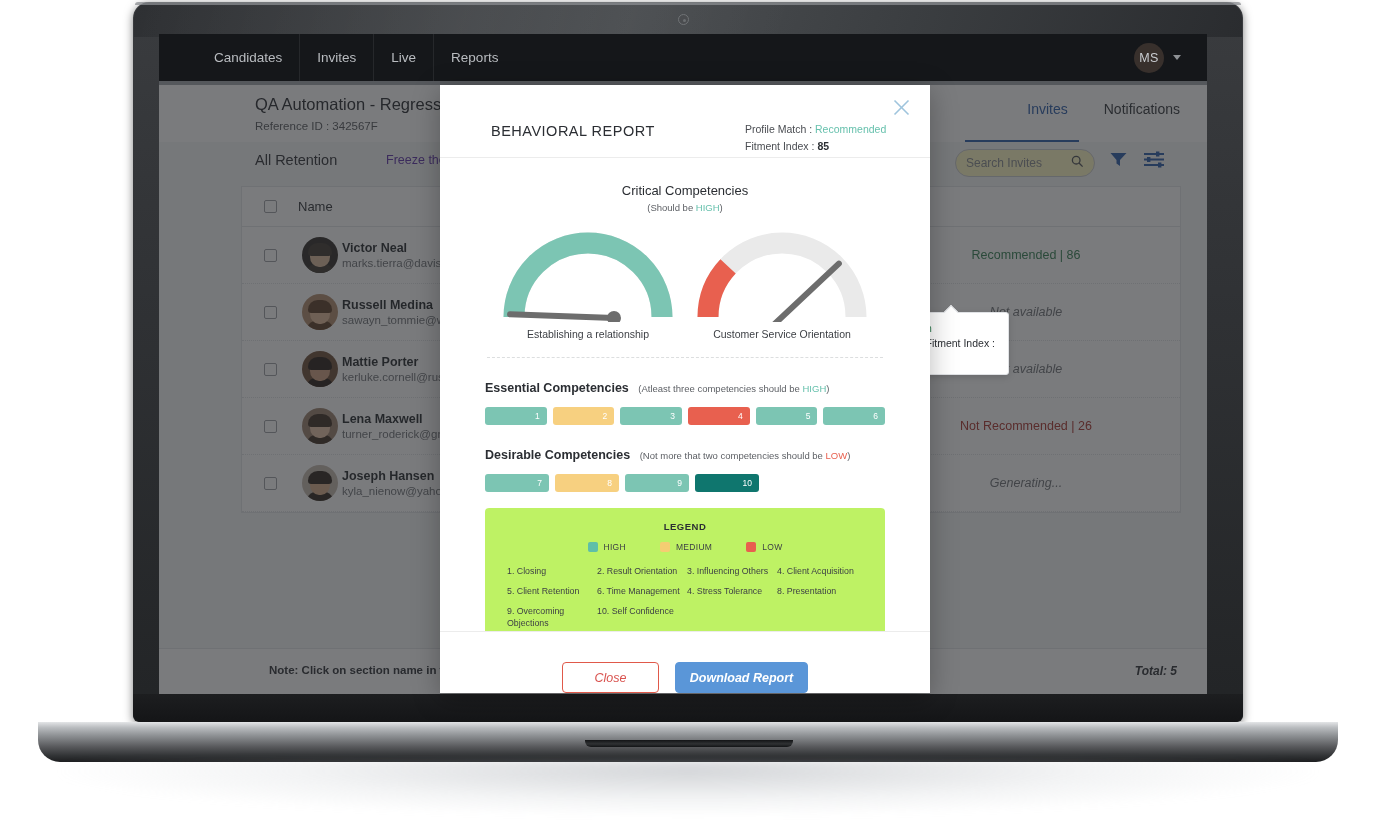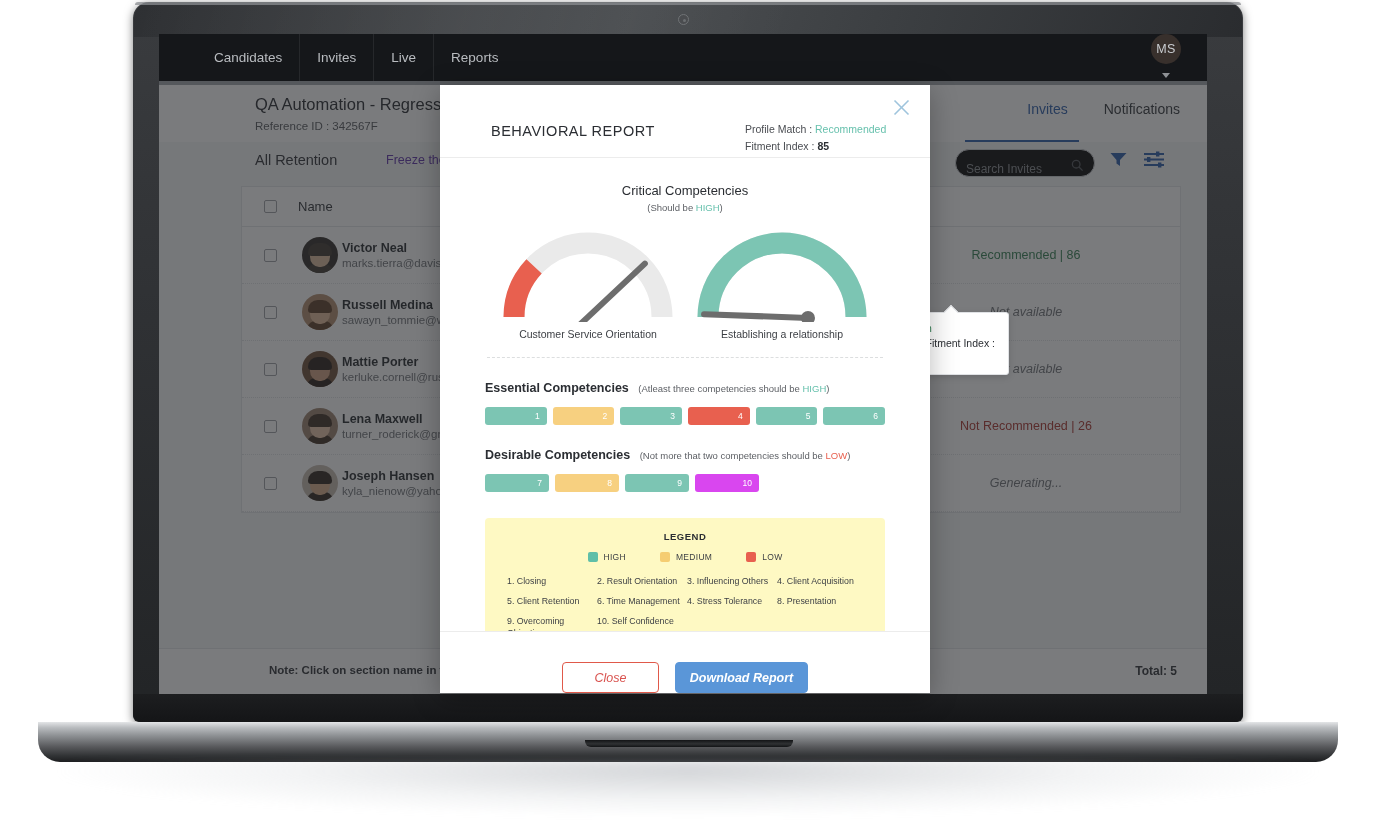--- a/index.html
+++ b/index.html
@@ -65,21 +65,21 @@
     background:#5d6063; padding-left:19px;
   }
   .logo-hex { width:29px; height:33px; display:block; }
   .logo-text { color:#15171a; font-size:15.5px; letter-spacing:1.2px; font-weight:400; }
   .nav-items { display:flex; align-items:center; margin-left:38px; }
   .nav-item {
     color:#b9bcc0; font-size:13.5px; padding:0 17px; height:47px;
     display:flex; align-items:center; border-left:1px solid #26282b; cursor:pointer;
   }
   .nav-item:first-child{border-left:none;}
-  .nav-right { margin-left:auto; display:flex; align-items:center; padding-right:26px; gap:9px;flex-direction:column; }
+  .nav-right { margin-left:auto; display:flex; align-items:center; padding-right:26px; gap:9px; }
   .avatar-ms {
     width:30px;height:30px;border-radius:50%;background:#38302c;color:#c9ccd0;
     display:flex;align-items:center;justify-content:center;font-size:12.5px;letter-spacing:.4px;
   }
   .caret-down{width:0;height:0;border-left:4px solid transparent;border-right:4px solid transparent;border-top:5px solid #8e9195;}
   .nav-underline{position:absolute;left:0;top:47px;width:1048px;height:4px;background:#55585c;}
 
   
   .page-body { position:absolute; left:0; top:51px; width:1048px; height:609px; background:#f5f6f7; }
   .page-dim { position:absolute; left:0; top:51px; width:1048px; height:609px; background:rgba(40,42,45,.62); z-index:40; }
@@ -91,22 +91,22 @@
   .tabs { position:absolute; right:27px; top:16px; display:flex; gap:36px; }
   .tab { font-size:14px; color:#2f3237; padding-bottom:11px; cursor:pointer; }
   .tab.active { color:#2759a8; }
   .tab-bar { position:absolute; right:128px; top:55px; width:114px; height:4px; background:#2759a8; }
 
   .sections-row { position:absolute; left:0; top:57px; width:1048px; height:40px; background:#f5f6f7; }
   .all-sections { position:absolute; left:96px; top:10px; font-size:14.5px; color:#2a2d32; }
   .freeze-link { position:absolute; left:227px; top:11px; font-size:12.5px; color:#5b2fa8; cursor:pointer; }
   .searchbox {
     position:absolute; right:112px; top:64px; width:140px; height:28px;
-    border:1px solid #c9ccd0; border-radius:15px; background:#000000;
-    display:flex; align-items:flex-end; padding:0 10px;gap:20px;
+    border:1px solid #c9ccd0; border-radius:15px; background:#fef9c3;
+    display:flex; align-items:center; padding:0 10px;gap:20px;
   }
   .search-ph { font-size:12px; color:#85888d; }
   .search-ic { margin-left:auto; }
   .filter-ic { position:absolute; right:80px; top:67px; cursor:pointer; }
   .slider-ic { position:absolute; right:42px; top:66px; cursor:pointer; }
 
   
   .tbl { position:absolute; left:82px; top:101px; width:940px; background:#fff; border:1px solid #e2e4e7; }
   .tbl-head { display:flex; align-items:center; height:40px; border-bottom:1px solid #e2e4e7; }
   .cb { width:13px;height:13px;border:1.5px solid #9b9ea2;border-radius:2px;background:#fff;flex:none; }
@@ -140,21 +140,21 @@
     background:#fff; border:1px solid #e0e2e5; border-radius:3px;
     box-shadow:0 2px 7px rgba(0,0,0,.14); z-index:45;
   }
   .tt-line{font-size:10.5px;color:#2b2e33;line-height:15px;}
   .tt-hi{color:#2e7d4f;}
   .tt-b{font-weight:bold;}
   .tt-arrow{position:absolute;left:84px;top:-6px;width:10px;height:10px;background:#fff;border-left:1px solid #e0e2e5;border-top:1px solid #e0e2e5;transform:rotate(45deg);}
 
   .note-bar { position:absolute; left:0; bottom:0; width:1048px; height:46px; background:#fff; border-top:1px solid #e2e4e7; }
   .note-txt { position:absolute; left:110px; top:15px; font-size:11.5px; color:#2a2d32; font-weight:bold; }
-  .note-total { position:absolute; right:30px; top:15px; font-size:12px; color:#2a2d32; font-weight:bold; }
+  .note-total { position:absolute; right:30px; top:15px; font-size:12px; color:#2a2d32; font-weight:bold;font-style:italic; }
 
   
   .modal {
     position:absolute; left:440px; top:85px; width:490px; height:608px;
     background:#fff; z-index:60; box-shadow:0 6px 26px rgba(0,0,0,.28);
     display:flex; flex-direction:column;
   }
   .m-head { position:relative; height:73px; border-bottom:1px solid #ececec; flex:none; }
   .m-title { position:absolute; left:51px; top:38px; font-size:14.5px; color:#2b2e33; letter-spacing:.5px; }
   .m-meta { position:absolute; left:305px; top:36px; }
@@ -182,21 +182,21 @@
   .bars { display:flex; gap:6px; margin-top:11px; }
   .bar {
     height:18px; border-radius:3px; position:relative;
     display:flex; align-items:center; justify-content:flex-end; padding-right:7px;
   }
   .bar span { font-size:8.5px; color:#ffffff; }
   .bar.wide { width:65px; }
   .bar.wide2 { width:64px; }
 
   .legend {
-    margin-top:26px; background:#fef9c3; border-radius:4px; padding:13px 22px 17px 22px;
+    margin-top:16px; background:#bef264; border-radius:4px; padding:13px 22px 17px 22px;
   }
   .lg-title { text-align:center; font-size:9.5px; font-weight:bold; color:#2b2e33; letter-spacing:.5px; }
   .lg-keys { display:flex; justify-content:center; gap:34px; margin-top:10px; }
   .lg-key { display:flex; align-items:center; gap:6px; }
   .lg-sw { width:10px; height:10px; border-radius:2px; }
   .lg-kt { font-size:8.5px; color:#3c3f44; letter-spacing:.3px; }
   .lg-grid { display:grid; grid-template-columns:repeat(4,1fr); row-gap:8px; column-gap:4px; margin-top:13px; }
   .lg-item { font-size:8.8px; color:#3c3f44; line-height:12px; }
 
   .m-foot {
@@ -430,39 +430,39 @@
 
       <div class="sec-title">Critical Competencies</div>
       <div class="sec-sub">
         <span>(Should be </span><span class="hi-green">HIGH</span><span>)</span>
       </div>
 
       <div class="gauges">
         <div class="gauge-box">
           <svg width="190" height="95" viewBox="0 0 190 95">
             <path d="M21 90 A74 74 0 0 1 169 90" fill="none" stroke="#eaeaea" stroke-width="21"></path>
+            <path id="g1arc" d="M21.00 90.00 A74 74 0 0 1 169.00 90.00" fill="none" stroke="#7cc5b3" stroke-width="21"></path>
+            <g id="g1needle">
+                <line x1="120.98" y1="90.91" x2="17.05" y2="87.28" stroke="#6d6d6d" stroke-width="6" stroke-linecap="round"></line>
+                <circle cx="120.98" cy="90.91" r="7" fill="#6d6d6d"></circle>
+              </g>
+          </svg>
+          <div class="gauge-label">Establishing a relationship</div>
+        </div>
+        <div class="gauge-box">
+          <svg width="190" height="95" viewBox="0 0 190 95">
+            <path d="M21 90 A74 74 0 0 1 169 90" fill="none" stroke="#eaeaea" stroke-width="21"></path>
             <path id="g2arc" d="M21.00 90.00 A74 74 0 0 1 41.06 39.34" fill="none" stroke="#e8604f" stroke-width="21"></path>
             <g id="g2needle">
                 <line x1="76.05" y1="107.80" x2="151.86" y2="36.61" stroke="#6d6d6d" stroke-width="6" stroke-linecap="round"></line>
                 <circle cx="76.05" cy="107.80" r="7" fill="#6d6d6d"></circle>
               </g>
           </svg>
           <div class="gauge-label">Customer Service Orientation</div>
         </div>
-        <div class="gauge-box">
-          <svg width="190" height="95" viewBox="0 0 190 95">
-            <path d="M21 90 A74 74 0 0 1 169 90" fill="none" stroke="#eaeaea" stroke-width="21"></path>
-            <path id="g1arc" d="M21.00 90.00 A74 74 0 0 1 169.00 90.00" fill="none" stroke="#7cc5b3" stroke-width="21"></path>
-            <g id="g1needle">
-                <line x1="120.98" y1="90.91" x2="17.05" y2="87.28" stroke="#6d6d6d" stroke-width="6" stroke-linecap="round"></line>
-                <circle cx="120.98" cy="90.91" r="7" fill="#6d6d6d"></circle>
-              </g>
-          </svg>
-          <div class="gauge-label">Establishing a relationship</div>
-        </div>
       </div>
 
       <div class="divider"></div>
 
       <div class="comp-head">
         <span class="comp-h1">Essential Competencies</span>
         <span class="comp-h2"><span>(Atleast three competencies should be </span><span class="hi-green">HIGH</span><span>)</span></span>
       </div>
       <div class="bars" id="essential-bars">
           <div class="bar wide" style="background: rgb(124, 197, 179);">
@@ -492,21 +492,21 @@
       <div class="bars" id="desirable-bars">
           <div class="bar wide2" style="background: rgb(124, 197, 179);">
             <span>7</span>
           </div>
           <div class="bar wide2" style="background: rgb(247, 208, 128);">
             <span>8</span>
           </div>
           <div class="bar wide2" style="background: rgb(124, 197, 179);">
             <span>9</span>
           </div>
-          <div class="bar wide2" style="background: #d946ef;">
+          <div class="bar wide2" style="background: #0f766e;">
             <span>10</span>
           </div>
         </div>
 
       <div class="legend">
         <div class="lg-title">LEGEND</div>
         <div class="lg-keys" id="legend-keys">
             <div class="lg-key">
               <span class="lg-sw" style="background:#5fbfa8"></span>
               <span class="lg-kt">HIGH</span>

